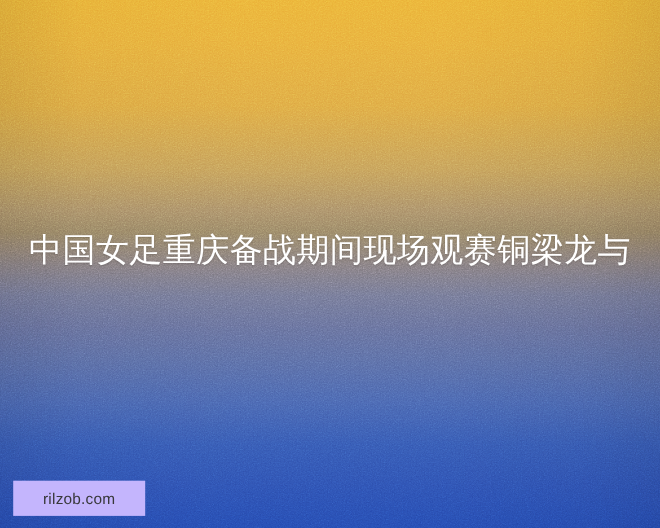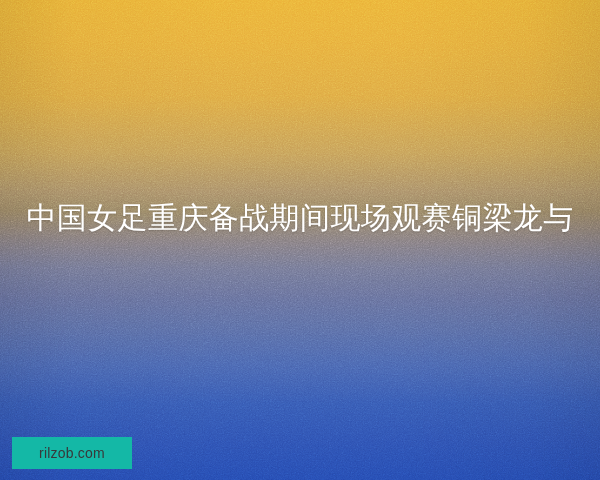--- a/index.html
+++ b/index.html
@@ -85,30 +85,31 @@
   .title-line {
     display: block;
     color: #ffffff;
     font-size: 30px;
     line-height: 40px;
     font-weight: 400;
     letter-spacing: 0.4px;
     white-space: nowrap;
     text-shadow: 0 1px 2px rgba(0,0,0,0.18);
     font-family: Liberation Sans, sans-serif;
+    margin-top: 10px;
   }
 
   
   .watermark-badge {
     position: absolute;
     left: 12px;
     top: 437px;
     width: 120px;
     height: 32px;
-    background: #14b8a6;
+    background: #c4b5fd;
     display: flex;
     align-items: center;
     justify-content: center;
     box-sizing: border-box;
   }
 
   .watermark-text {
     color: #38383a;
     font-size: 14px;
     line-height: 1;

